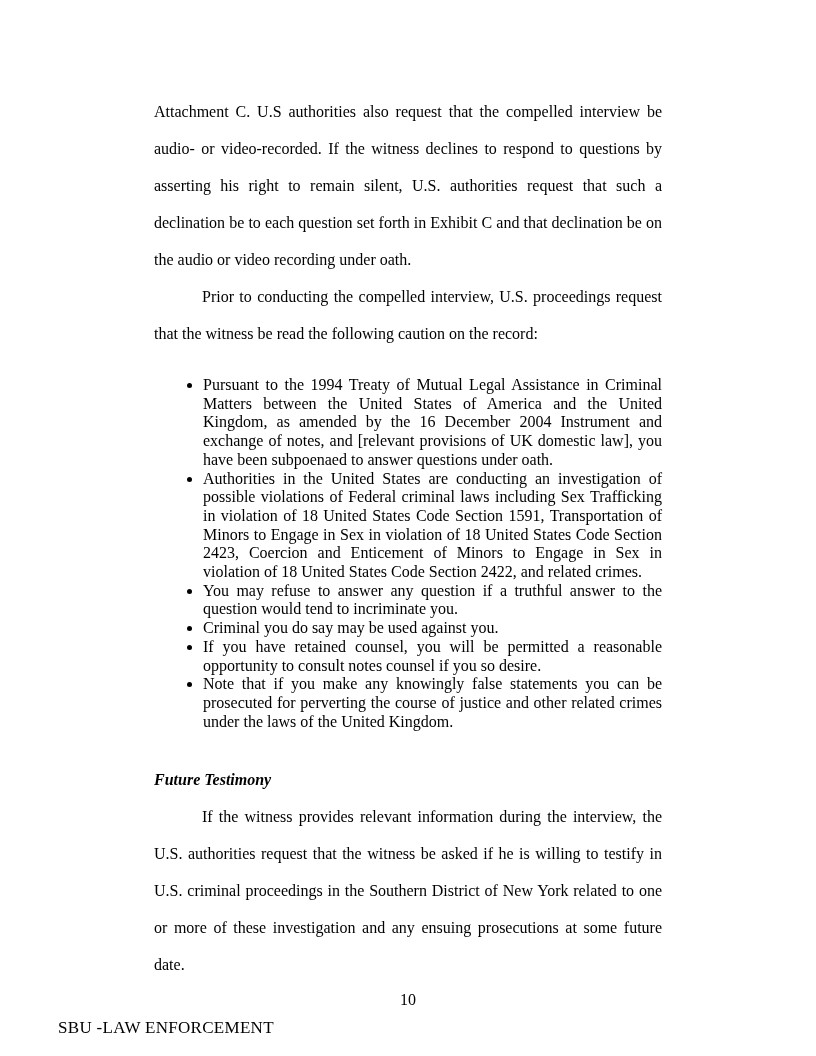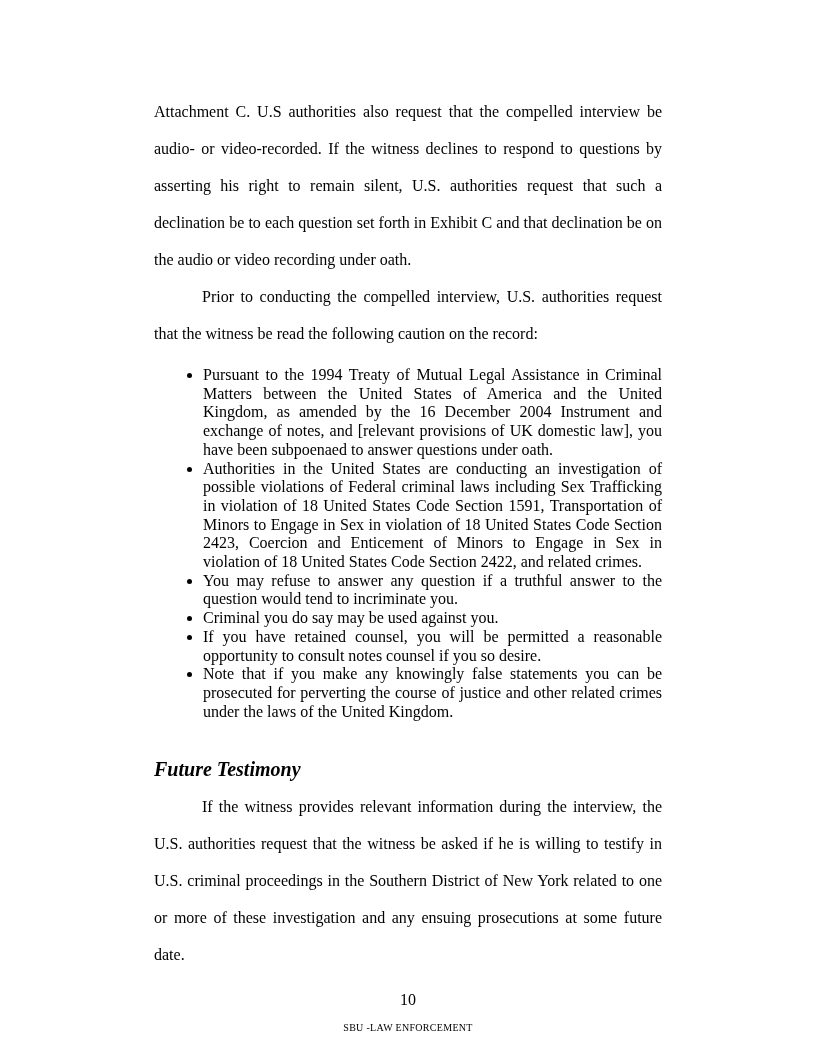--- a/index.html
+++ b/index.html
@@ -23,66 +23,66 @@
     }
     p.body {
       line-height: 37px;
       text-align: justify;
       text-justify: inter-word;
     }
     p.indent-first {
       text-indent: 48px;
     }
     ul.cautions {
-      margin-top: 14px;
+      margin-top: 24px;
       padding-left: 49px;
       list-style: disc outside;
     }
     ul.cautions li {
       line-height: 18.7px;
       text-align: justify;
       text-justify: inter-word;
       margin-bottom: 0;
     }
     h2.section-heading {
       margin-top: 30px;
-      font-size: 20px;
+      font-size: 16px;
       font-weight: bold;
       font-style: italic;
       line-height: 37px;
     }
     .page-number {
       position: absolute;
       top: 990px;
       left: 0;
       width: 100%;
       text-align: center;
       font-size: 16px;
       line-height: 20px;
     }
     .footer-classification {
       position: absolute;
       top: 1020px;
       left: 0;
       width: 100%;
-      text-align: center;
-      font-size: 10px;
+      text-align: left;
+      font-size: 17px;
       line-height: 16px;
       letter-spacing: 0.3px;
     }
   </style>
 </head>
 <body>
 
 <div class="page">
   <div class="content">
 
     <p class="body">Attachment C.  U.S authorities also request that the compelled interview be audio- or video-recorded.  If the witness declines to respond to questions by asserting his right to remain silent, U.S. authorities request that such a declination be to each question set forth in Exhibit C and that declination be on the audio or video recording under oath.</p>
 
-    <p class="body indent-first">Prior to conducting the compelled interview, U.S. authorities request that the witness be read the following caution on the record:</p>
+    <p class="body indent-first">Prior to conducting the compelled interview, U.S. proceedings request that the witness be read the following caution on the record:</p>
 
     <ul class="cautions">
       <li>Pursuant to the 1994 Treaty of Mutual Legal Assistance in Criminal Matters between the United States of America and the United Kingdom, as amended by the 16 December 2004 Instrument and exchange of notes, and [relevant provisions of UK domestic law], you have been subpoenaed to answer questions under oath.</li>
       <li>Authorities in the United States are conducting an investigation of possible violations of Federal criminal laws including Sex Trafficking in violation of 18 United States Code Section 1591, Transportation of Minors to Engage in Sex in violation of 18 United States Code Section 2423, Coercion and Enticement of Minors to Engage in Sex in violation of 18 United States Code Section 2422, and related crimes.</li>
       <li>You may refuse to answer any question if a truthful answer to the question would tend to incriminate you.</li>
       <li>Criminal you do say may be used against you.</li>
       <li>If you have retained counsel, you will be permitted a reasonable opportunity to consult notes counsel if you so desire.</li>
       <li>Note that if you make any knowingly false statements you can be prosecuted for perverting the course of justice and other related crimes under the laws of the United Kingdom.</li>
     </ul>
 

